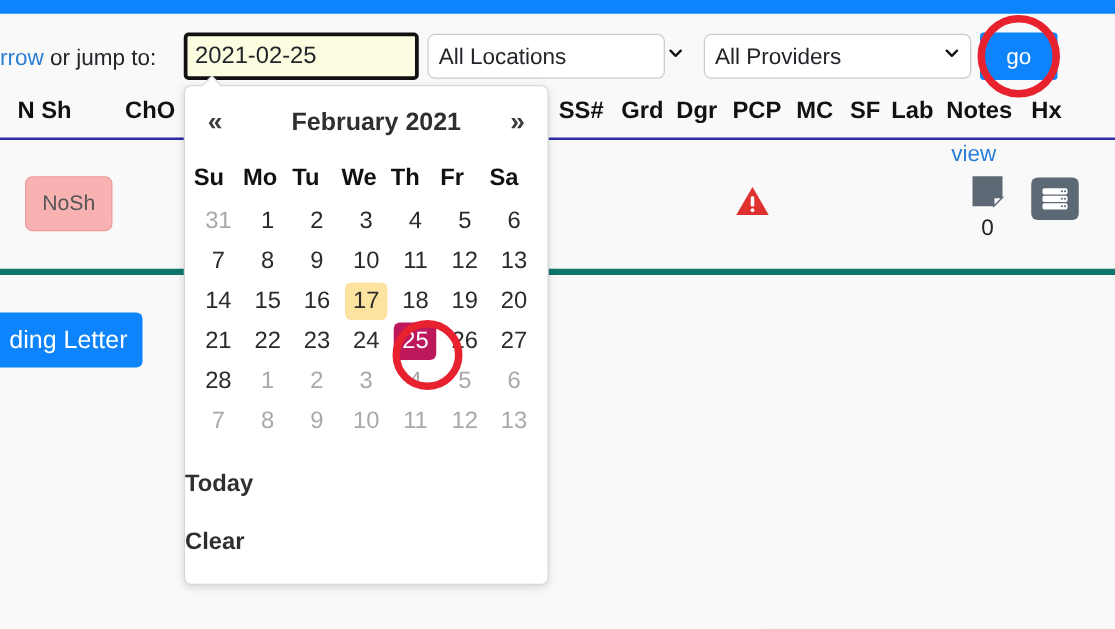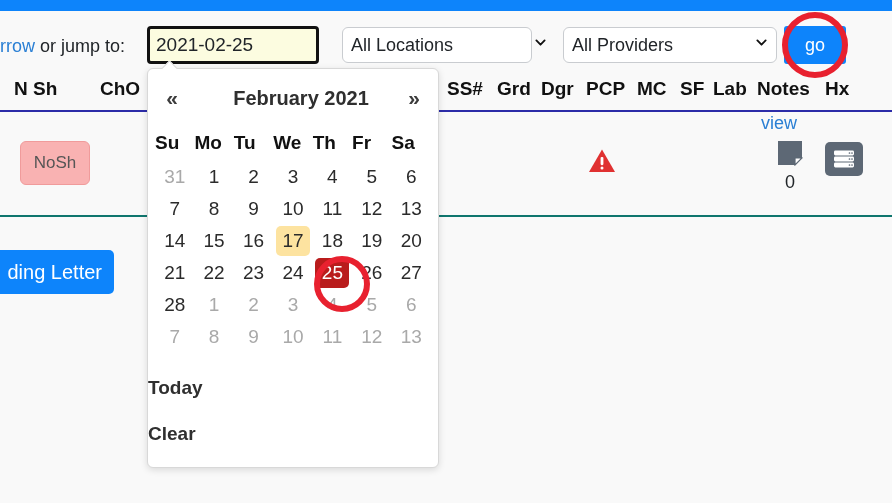--- a/index.html
+++ b/index.html
@@ -47,21 +47,21 @@
     color: #212529;
     white-space: nowrap;
   }
   .jump-label .link-part {
     color: #2a7fd4;
   }
   .date-input {
     position: absolute;
     left: 147px;
     top: 0px;
-    width: 172px;
+    width: 188px;
     height: 38px;
     box-sizing: border-box;
     background: #fcfce0;
     border: 3px solid #111111;
     border-radius: 4px;
     font-family: "Liberation Sans", sans-serif;
     font-size: 19px;
     color: #212529;
     padding: 0 6px;
     outline: none;
@@ -145,21 +145,21 @@
     white-space: nowrap;
   }
 
   
   .row-band {
     position: absolute;
     left: 0;
     top: 110px;
     width: 892px;
     height: 105px;
-    border-bottom: 2px solid #0f766e;
+    border-bottom: 5px solid #0f766e;
   }
   .nosh-badge {
     position: absolute;
     left: 20px;
     top: 31px;
     width: 68px;
     height: 42px;
     background: #f9b2b2;
     border: 1px solid #f09b9b;
     border-radius: 6px;
@@ -341,21 +341,21 @@
     line-height: 30px;
     margin: 0 auto;
     border-radius: 5px;
   }
   .dp-grid td.muted .cell { color: #a9a9a9; }
   .dp-grid td.today .cell {
     background: #fde3a0;
     color: #2b2b2b;
   }
   .dp-grid td.selected .cell {
-    background: #b91c1c;
+    background: #be185d;
     color: #ffffff;
   }
   .dp-foot {
     position: absolute;
     left: 0;
     bottom: 10px;
     width: 290px;
   }
   .dp-foot .foot-btn {
     display: block;

